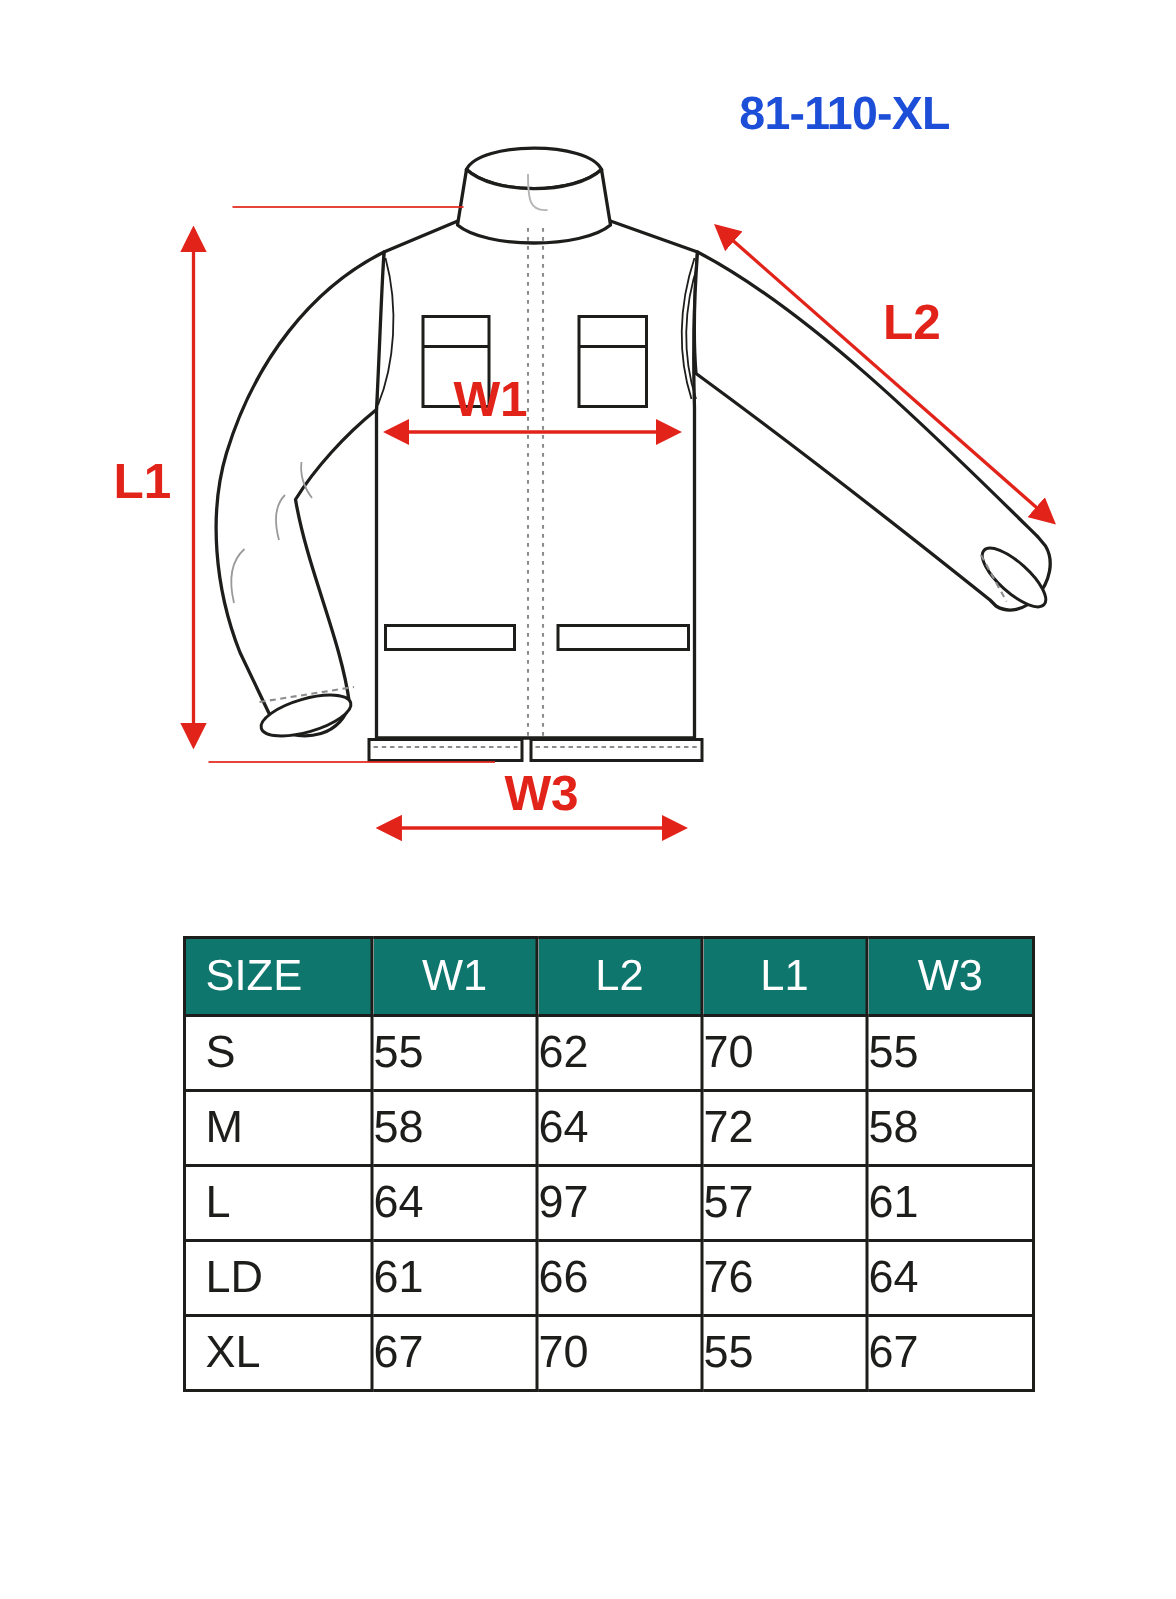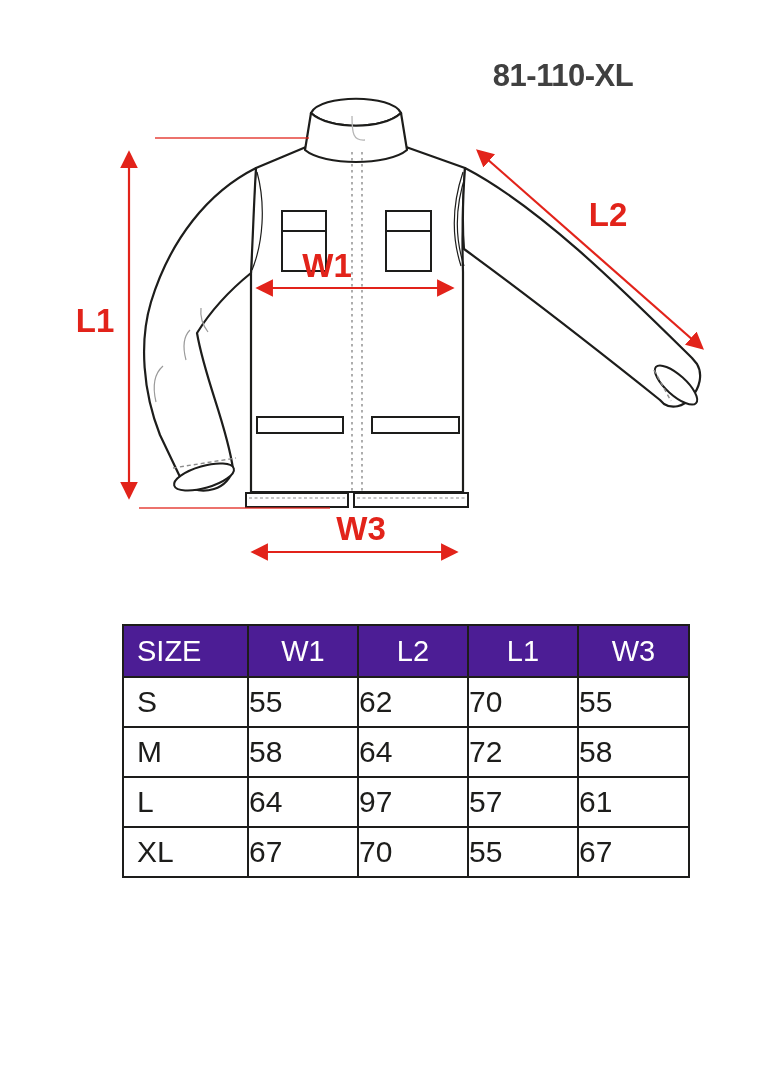--- a/index.html
+++ b/index.html
@@ -8,32 +8,32 @@
     font-family:"Liberation Sans", sans-serif;
   }
   .stage{position:absolute;left:0;top:0;width:784px;height:1066px;}
   svg.drawing{position:absolute;left:0;top:0;}
   .float-label{
     position:absolute;transform:translate(-50%,-50%);
     font-weight:700;color:#e2231a;font-size:33px;letter-spacing:0px;white-space:nowrap;
   }
   .page-title{
     position:absolute;transform:translate(-50%,-50%);
-    font-weight:700;color:#404040;font-size:31px;letter-spacing:-0.5px;white-space:nowrap;
+    font-weight:700;color:#1d4ed8;font-size:31px;letter-spacing:-0.5px;white-space:nowrap;
   }
   table.size-table{
     position:absolute;left:122px;top:624px;width:543px;
     border-collapse:collapse;table-layout:fixed;
     font-family:"Liberation Sans", sans-serif;
   }
   table.size-table th, table.size-table td{
     border:2px solid #1d1d1b;overflow:hidden;
   }
   table.size-table th{
-    background:#4c1d95;color:#ffffff;font-weight:400;font-size:29px;
+    background:#0f766e;color:#ffffff;font-weight:400;font-size:29px;
     height:50px;text-align:center;padding:0;
   }
   table.size-table td{
     color:#1d1d1b;font-size:30px;font-weight:400;height:48px;
     padding:0;background:#ffffff;
   }
   table.size-table th.col-size, table.size-table td.size-cell{
     text-align:left;padding-left:13px;
   }
   .c0{width:110px}.c1{width:108px}.c2{width:108px}.c3{width:108px}.c4{width:109px}
@@ -151,20 +151,27 @@
         <td>58</td>
       </tr>
       <tr>
         <td class="size-cell">L</td>
         <td>64</td>
         <td>97</td>
         <td>57</td>
         <td>61</td>
       </tr>
       <tr>
+        <td class="size-cell">LD</td>
+        <td>61</td>
+        <td>66</td>
+        <td>76</td>
+        <td>64</td>
+      </tr>
+      <tr>
         <td class="size-cell">XL</td>
         <td>67</td>
         <td>70</td>
         <td>55</td>
         <td>67</td>
       </tr>
     </tbody>
   </table>
 
 </div>

